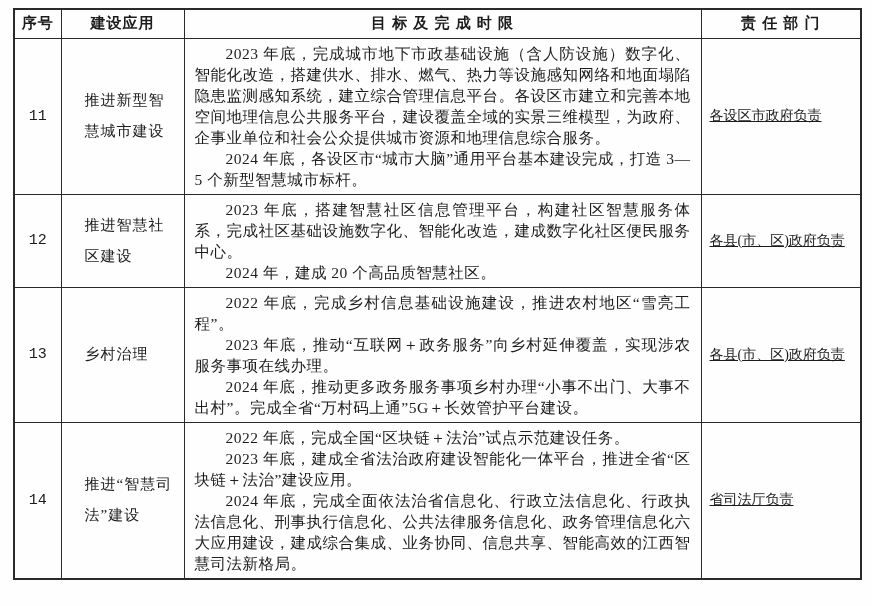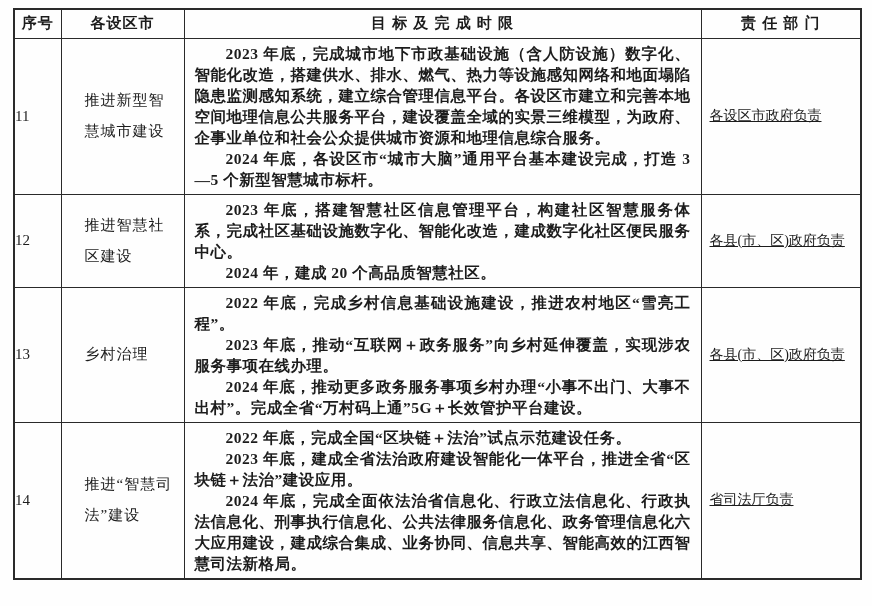--- a/index.html
+++ b/index.html
@@ -33,38 +33,37 @@
     font-family: "Liberation Sans", "DejaVu Sans", sans-serif;
     font-weight: 700;
     font-size: 15px;
     text-align: center;
     letter-spacing: 1px;
     white-space: nowrap;
     margin-top: 28px;
   }
 
   td.cell-no {
-    text-align: left;
+    text-align: center;
     font-size: 15px;
-    font-family: Liberation Serif, serif;
+    font-family: Liberation Mono, monospace;
   }
   td.cell-task {
     padding: 0 4px 0 23px;
     font-size: 15px;
     letter-spacing: 1px;
     line-height: 31px;
     margin-left: 48px;
   }
   td.cell-goal {
     padding: 4px 10px;
     font-size: 15.5px;
     line-height: 21px;
     letter-spacing: 0.5px;
     text-align: justify;
-    font-weight: bold;
   }
   td.cell-goal p { text-indent: 2em; }
   td.cell-dept {
     padding: 0 4px 0 8px;
     font-size: 14px;
     letter-spacing: 0;
     text-decoration: underline;
   }
   tr.section-row { height: 30px; }
   tr.section-row td {
@@ -84,21 +83,21 @@
 <table class="doc-table">
   <colgroup>
     <col style="width:47px">
     <col style="width:123px">
     <col style="width:517px">
     <col style="width:160px">
   </colgroup>
   <thead>
     <tr class="header-row">
       <th>序号</th>
-      <th>各设区市</th>
+      <th>建设应用</th>
       <th>目 标 及 完 成 时 限</th>
       <th>责 任 部 门</th>
     </tr>
   </thead>
   <tbody>
     <tr class="row-11">
       <td class="cell-no">11</td>
       <td class="cell-task">推进新型智慧城市建设</td>
       <td class="cell-goal">
         <p>2023 年底，完成城市地下市政基础设施（含人防设施）数字化、智能化改造，搭建供水、排水、燃气、热力等设施感知网络和地面塌陷隐患监测感知系统，建立综合管理信息平台。各设区市建立和完善本地空间地理信息公共服务平台，建设覆盖全域的实景三维模型，为政府、企事业单位和社会公众提供城市资源和地理信息综合服务。</p>

